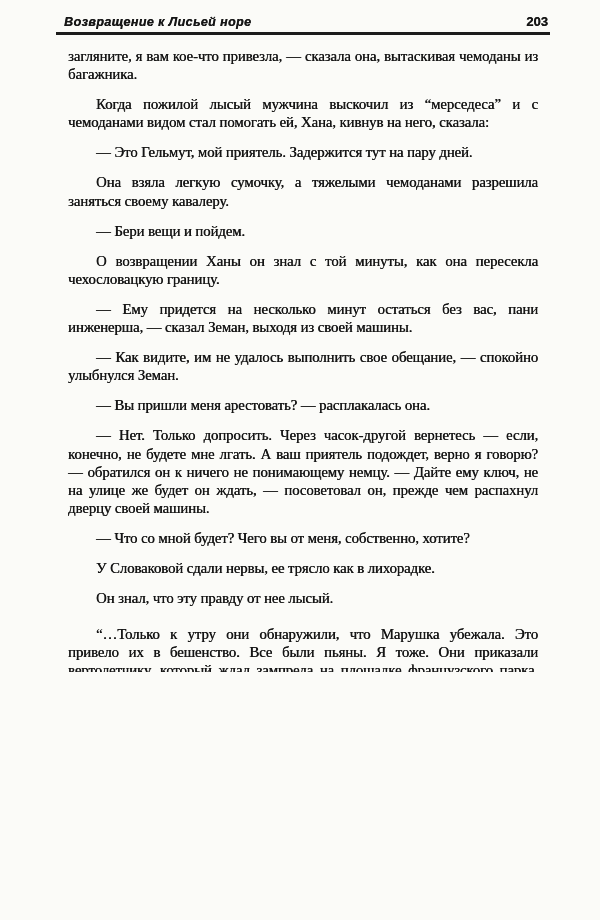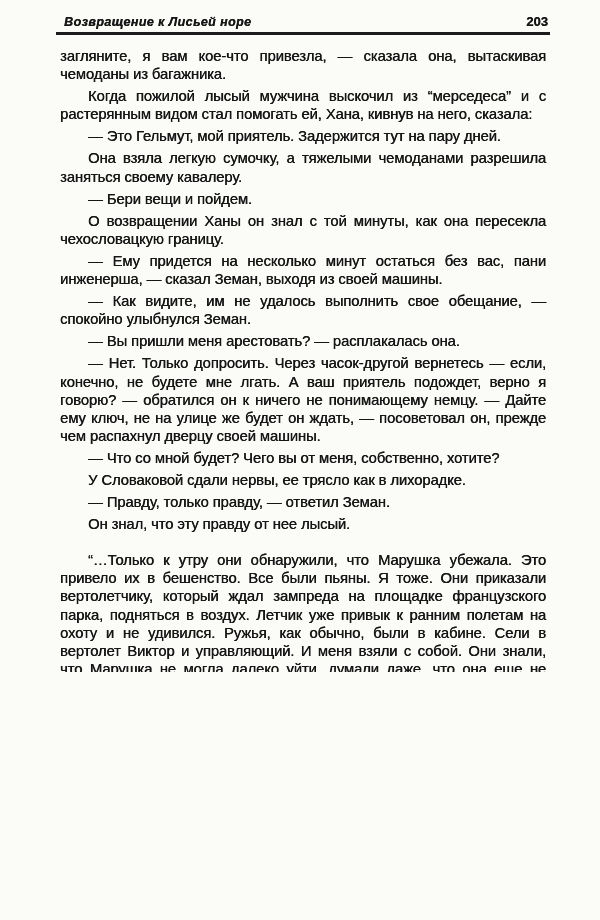--- a/index.html
+++ b/index.html
@@ -44,48 +44,48 @@
     margin-bottom: 12px;
   }
   .page-body {
     font-size: 14.8px;
     line-height: 18.1px;
     text-align: justify;
     letter-spacing: -0.1px;
     text-shadow: 0.35px 0 0 #161616;
   }
   .para {
-    margin: 4px;
+    margin: 12px;
+    font-family: Liberation Serif, serif;
   }
   .para.indent {
     text-indent: 28px;
   }
   .para.space-before {
     margin-top: 18px;
   }
 </style>
 </head>
 <body>
 
 <div class="page">
   <header class="page-header">
     <span class="running-title">Возвращение к Лисьей норе</span>
     <span class="page-number">203</span>
   </header>
   <div class="header-rule"></div>
   <main class="page-body">
       <p class="para">загляните, я вам кое-что привезла, — сказала она, вытаскивая чемоданы из багажника.</p>
-      <p class="para indent">Когда пожилой лысый мужчина выскочил из “мерседеса” и с растерянным видом стал помогать ей, Хана, кивнув на него, сказала:</p>
+      <p class="para indent">Когда пожилой лысый мужчина выскочил из “мерседеса” и с чемоданами видом стал помогать ей, Хана, кивнув на него, сказала:</p>
       <p class="para indent">— Это Гельмут, мой приятель. Задержится тут на пару дней.</p>
       <p class="para indent">Она взяла легкую сумочку, а тяжелыми чемоданами разрешила заняться своему кавалеру.</p>
       <p class="para indent">— Бери вещи и пойдем.</p>
       <p class="para indent">О возвращении Ханы он знал с той минуты, как она пересекла чехословацкую границу.</p>
       <p class="para indent">— Ему придется на несколько минут остаться без вас, пани инженерша, — сказал Земан, выходя из своей машины.</p>
       <p class="para indent">— Как видите, им не удалось выполнить свое обещание, — спокойно улыбнулся Земан.</p>
       <p class="para indent">— Вы пришли меня арестовать? — расплакалась она.</p>
       <p class="para indent">— Нет. Только допросить. Через часок-другой вернетесь — если, конечно, не будете мне лгать. А ваш приятель подождет, верно я говорю? — обратился он к ничего не понимающему немцу. — Дайте ему ключ, не на улице же будет он ждать, — посоветовал он, прежде чем распахнул дверцу своей машины.</p>
       <p class="para indent">— Что со мной будет? Чего вы от меня, собственно, хотите?</p>
       <p class="para indent">У Словаковой сдали нервы, ее трясло как в лихорадке.</p>
-      <p class="para indent">— Правду, только правду, — ответил Земан.</p>
       <p class="para indent">Он знал, что эту правду от нее лысый.</p>
       <p class="para indent space-before">“…Только к утру они обнаружили, что Марушка убежала. Это привело их в бешенство. Все были пьяны. Я тоже. Они приказали вертолетчику, который ждал зампреда на площадке французского парка, подняться в воздух. Летчик уже привык к ранним полетам на охоту и не удивился. Ружья, как обычно, были в кабине. Сели в вертолет Виктор и управляющий. И меня взяли с собой. Они знали, что Марушка не могла далеко уйти, думали даже, что она еще не выбралась из парка. Но мы обнаружили ее далеко за стеной, окружающей парк и замок, на склонах гор. Я ей кричала: “Не сходи с ума, вернись, это шутка, ничего с тобой не случится!” Но она или не слышала, или слишком была напугана. Она стала убегать от вертолета, как кролик. А они ржали — для них это было очередное развлечение, зная, что скрыться ей не удастся. Травили ее как зверя — налетали на нее, снижались и шутки ради палили над ее головой из охотничьих ружей. Я испугалась, начала умолять их, чтобы прекратили стрельбу,</p>
     </main>
 </div>
 
 </body></html>

